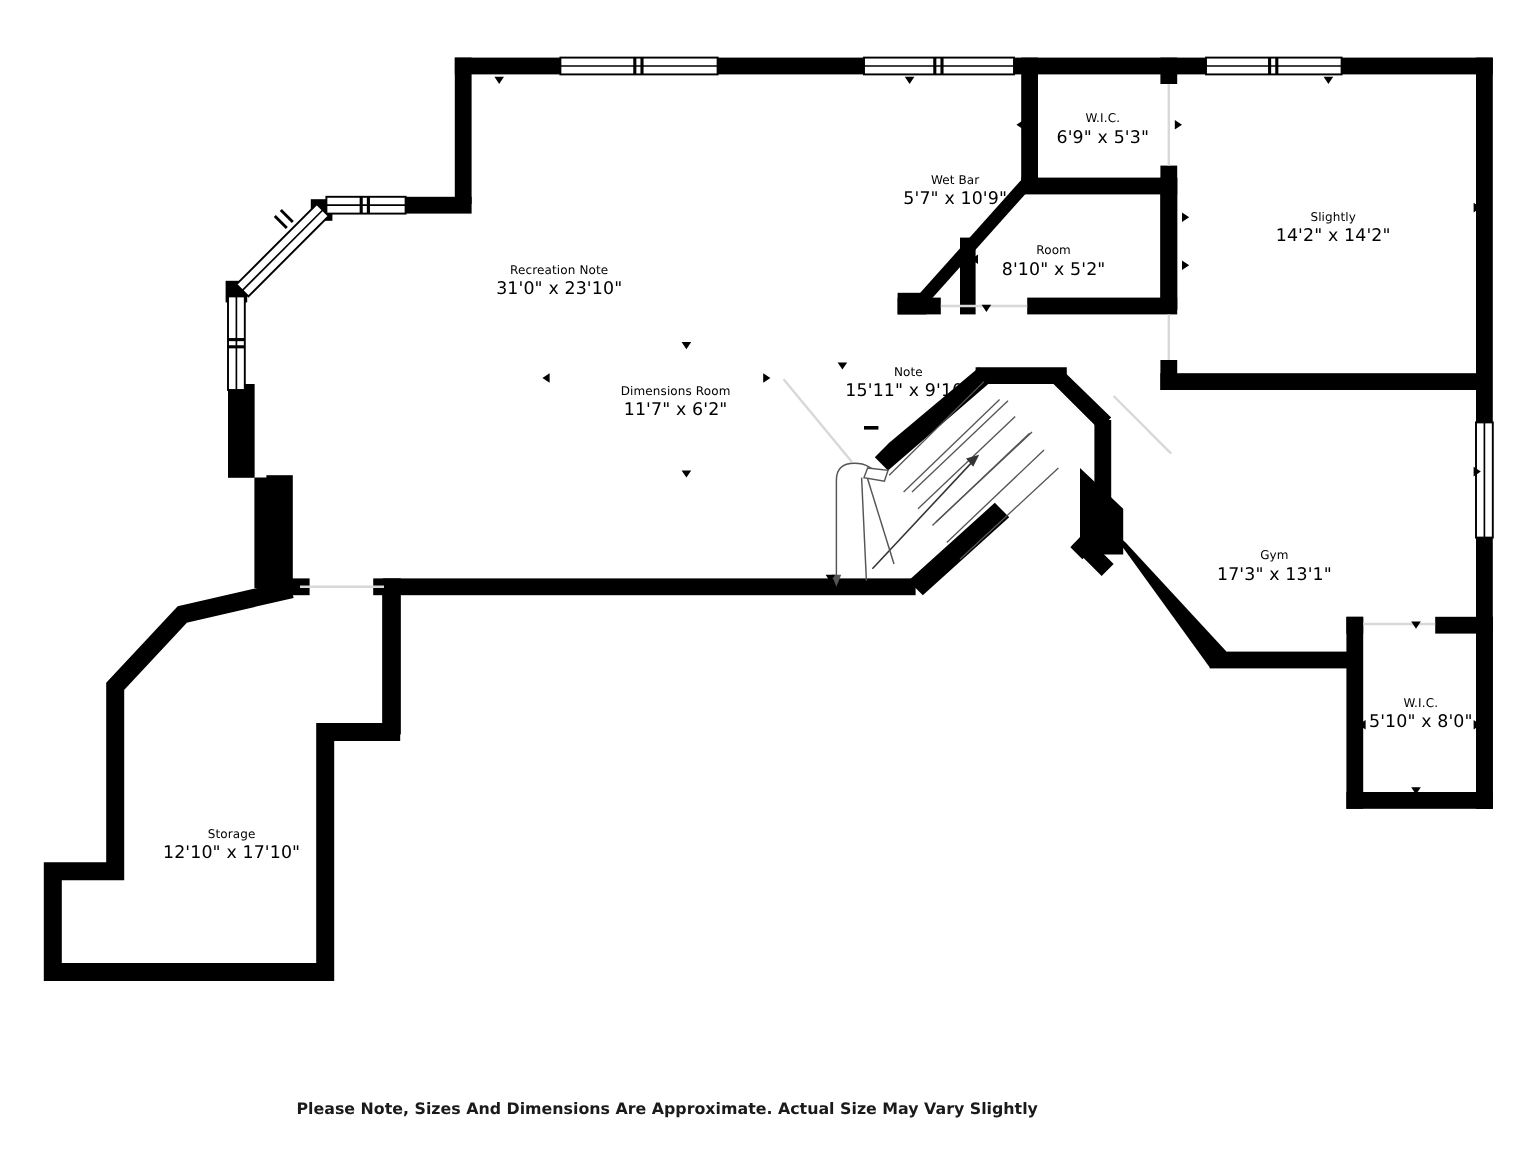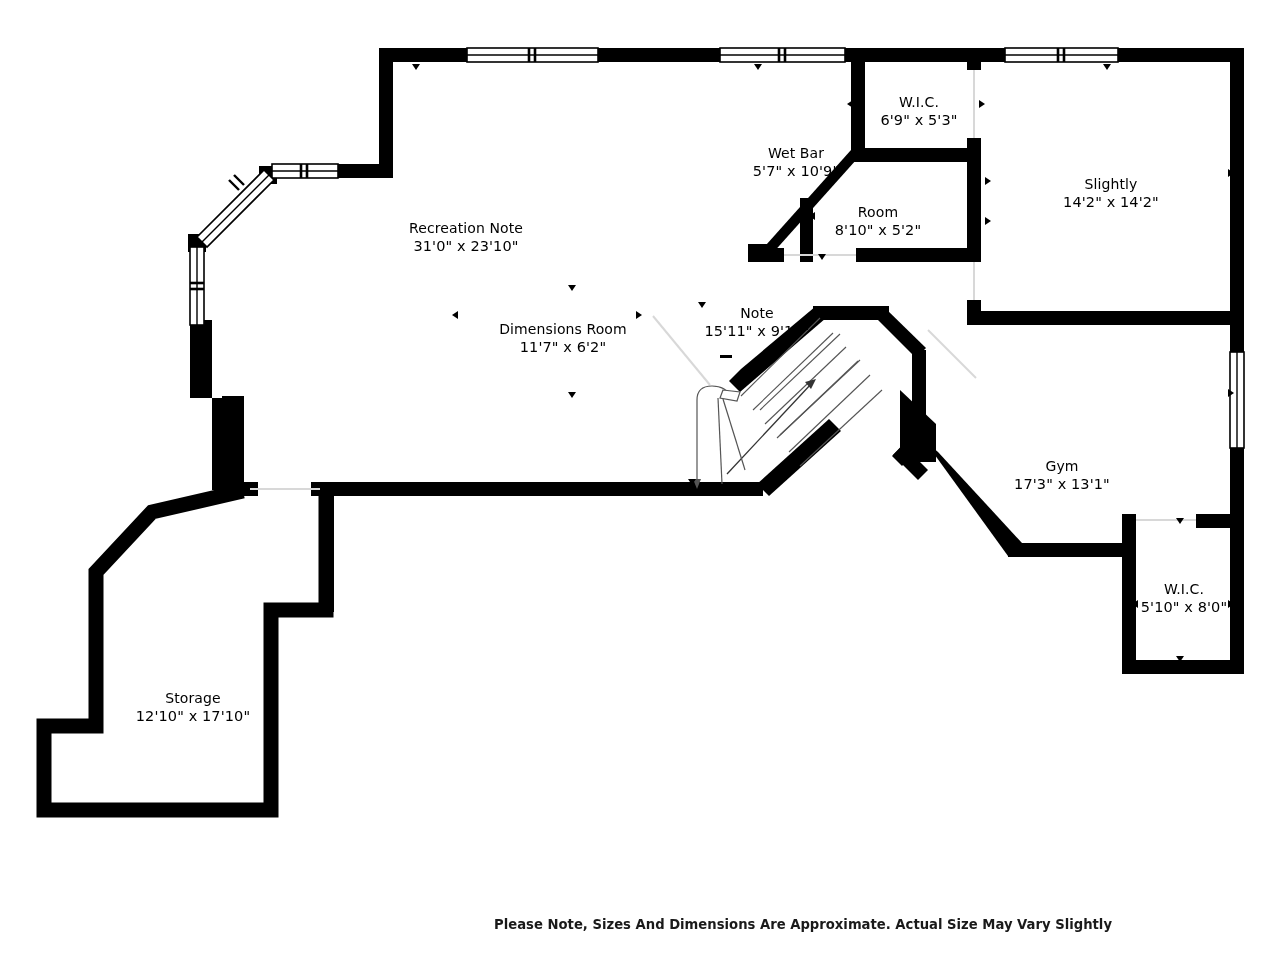--- a/index.html
+++ b/index.html
@@ -32,34 +32,34 @@
     text-align: center;
     color: #000000;
     font-family: "DejaVu Sans", sans-serif;
     line-height: 1.32;
     white-space: nowrap;
     pointer-events: none;
     transform: translateX(-50%);
   }
   .room-label .rl-name {
     display: block;
-    font-size: 14px;
+    font-size: 10px;
     letter-spacing: 0.1px;
   }
   .room-label .rl-dims {
     display: block;
     font-size: 14.5px;
     letter-spacing: 0.1px;
   }
   #disclaimer {
     position: absolute;
     left: 0;
     top: 917px;
     width: 1112px;
-    text-align: right;
+    text-align: center;
     font-size: 13.2px;
     font-weight: bold;
     color: #1a1a1a;
     font-family: "DejaVu Sans", sans-serif;
   }
   .clip-hall .rl-dims { }
 </style>
 </head>
 <body>
 

